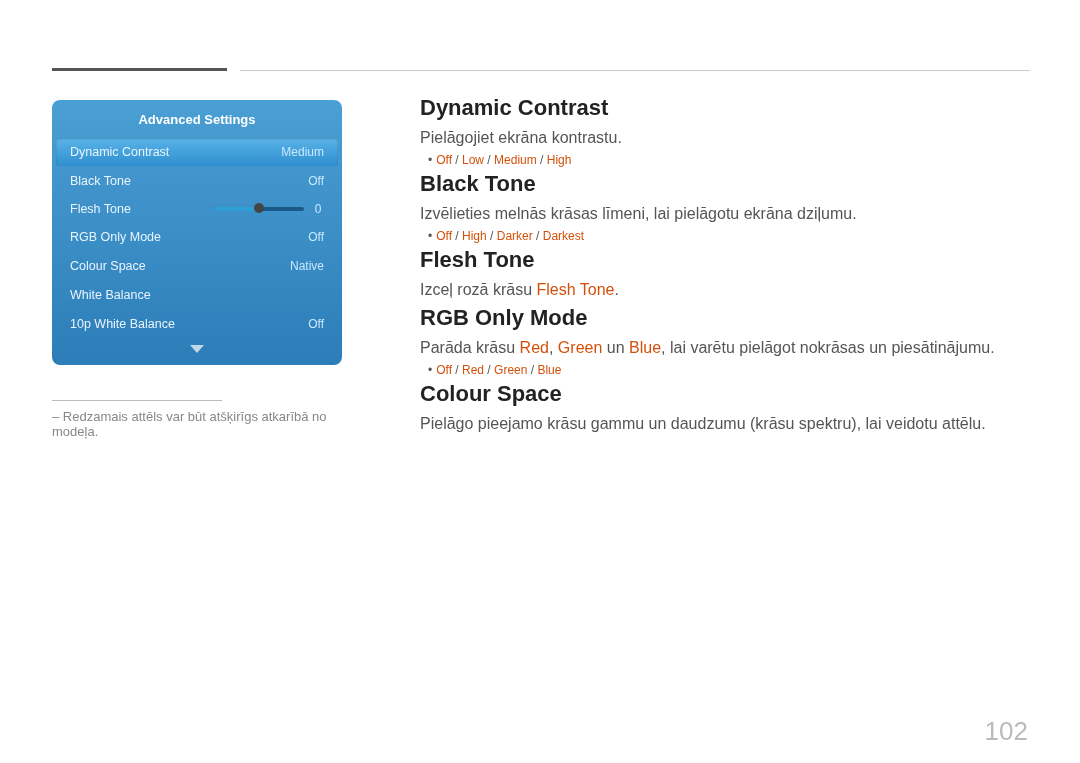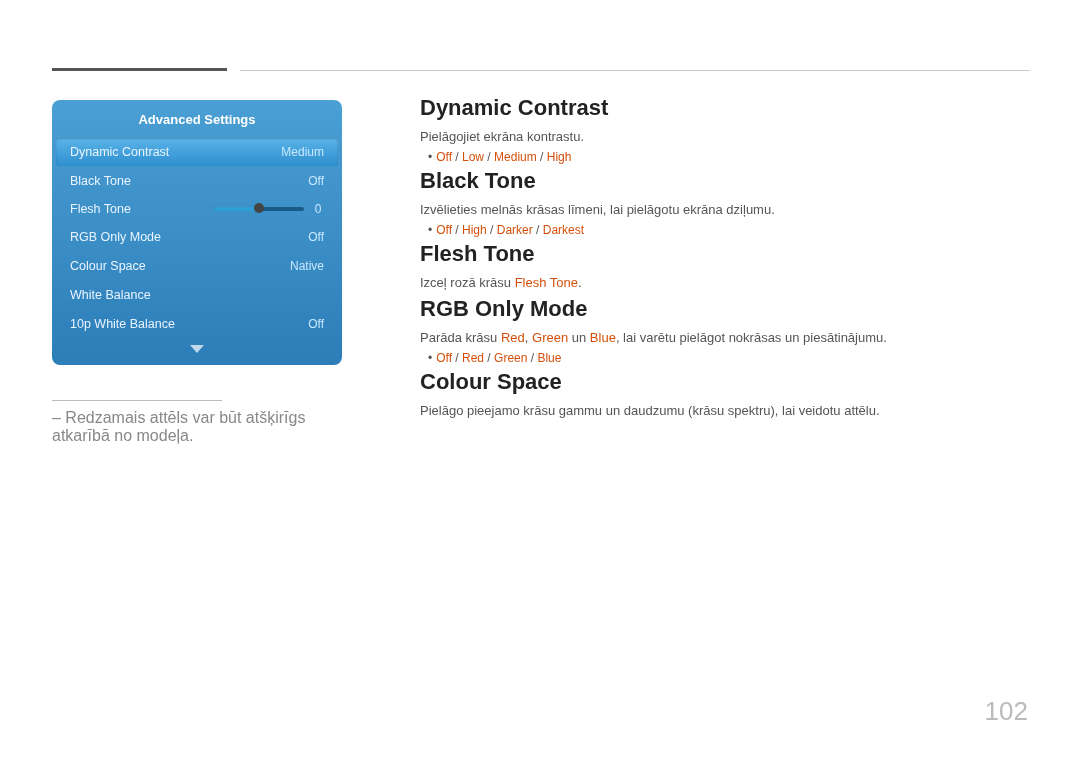--- a/index.html
+++ b/index.html
@@ -150,21 +150,21 @@
       width: 290px;
     }
     .panel-note-line {
       width: 170px;
       height: 1px;
       background: #bbb;
       margin-bottom: 8px;
     }
     .panel-note-text {
       color: #888;
-      font-size: 16px;
+      font-size: 13px;
     }
 
     
     .right-content {
       position: absolute;
       top: 95px;
       left: 420px;
       width: 610px;
     }
 
@@ -173,21 +173,21 @@
       font-weight: bold;
       color: #222;
       margin-bottom: 8px;
       margin-top: 28px;
     }
     .section-title:first-child {
       margin-top: 0;
     }
 
     .section-desc {
-      font-size: 13px;
+      font-size: 16px;
       color: #555;
       margin-bottom: 6px;
     }
 
     .bullet-list {
       list-style: none;
       padding-left: 8px;
     }
 
     .bullet-list li {
@@ -214,21 +214,21 @@
       padding-left: 24px;
       margin-top: 4px;
     }
     .sub-note::before {
       content: "— ";
     }
 
     
     .page-number {
       position: absolute;
-      bottom: 36px;
+      bottom: 16px;
       right: 52px;
       font-size: 26px;
       color: #bbb;
       font-weight: 300;
     }
   </style>
 </head>
 <body>
 
 <div class="top-line-left"></div>

